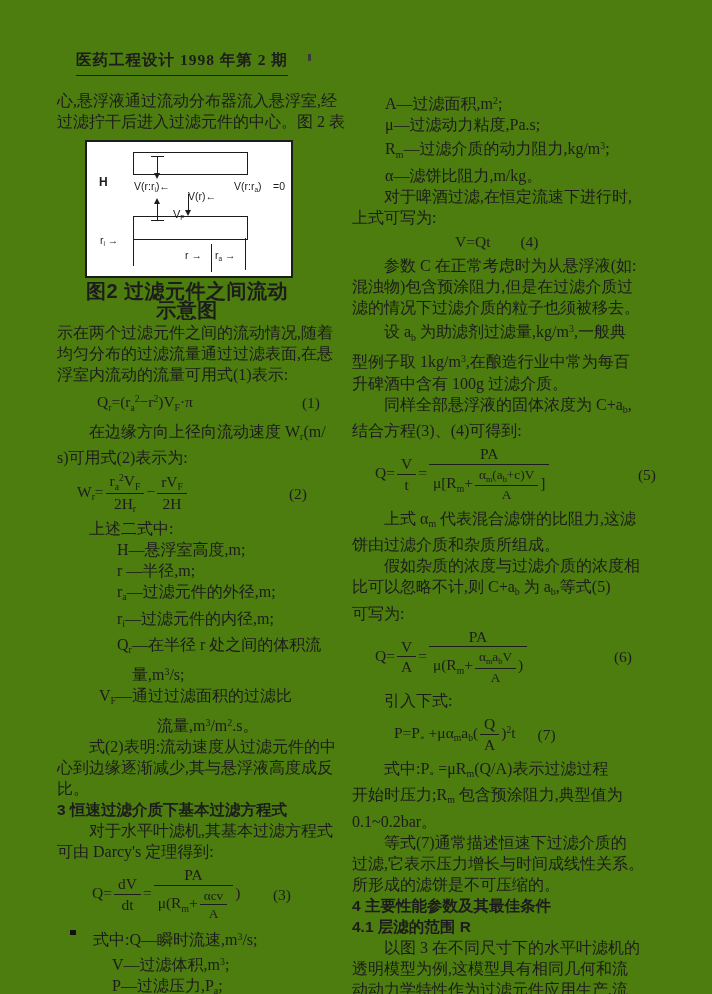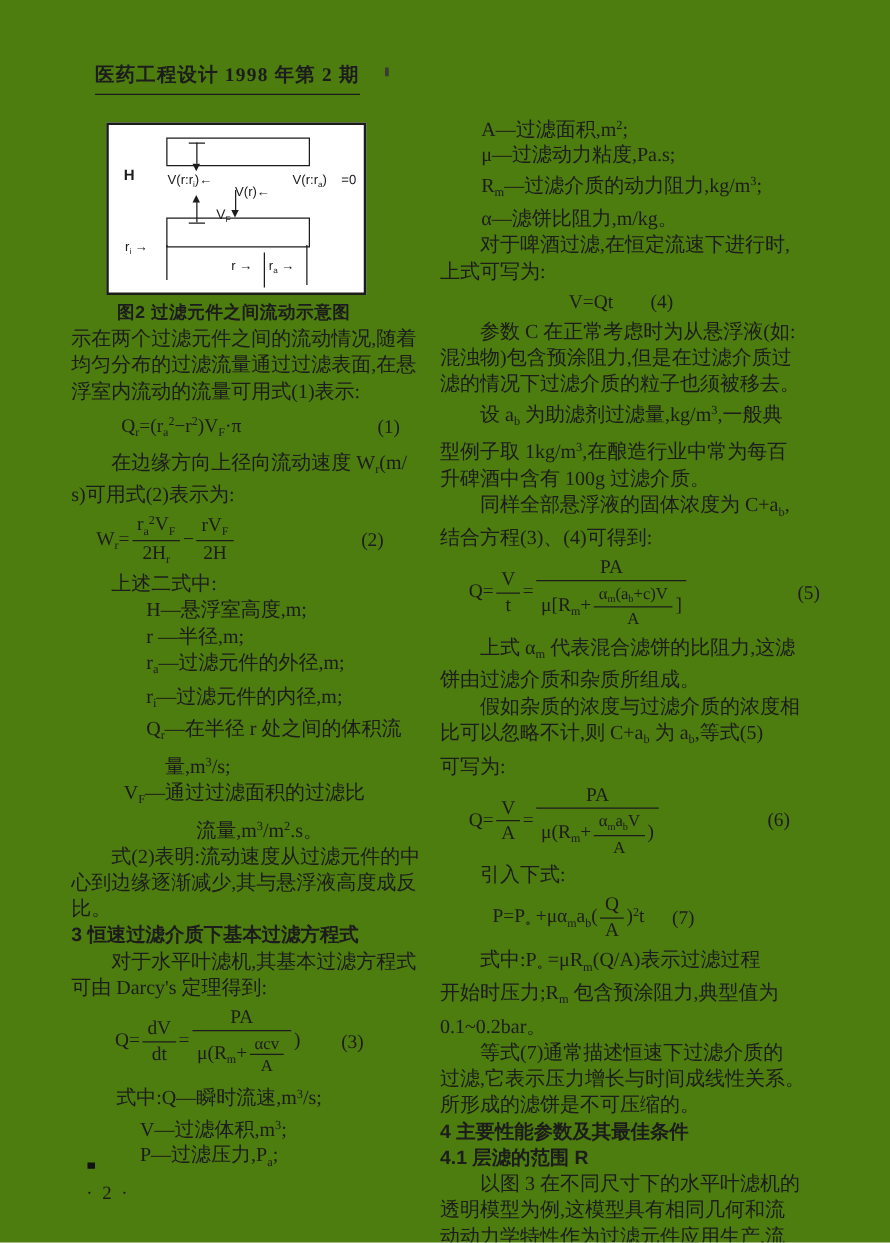--- a/index.html
+++ b/index.html
@@ -44,38 +44,42 @@
   .fl-v3{left:147px;top:39px;}
   .fl-v4{left:186px;top:39px;}
   .fl-vf{left:86px;top:67px;font-size:11px;}
   .fl-ri{left:13px;top:93px;}
   .fl-r{left:98px;top:108px;}
   .fl-ra{left:128px;top:108px;}
   .ln{position:absolute;background:#1c1c1c;}
   .tri{position:absolute;width:0;height:0;}
   .tri-d{border-left:3.5px solid transparent;border-right:3.5px solid transparent;border-top:6px solid #1c1c1c;}
   .tri-u{border-left:3.5px solid transparent;border-right:3.5px solid transparent;border-bottom:6px solid #1c1c1c;}
-  .fig-cap{width:204px;text-align:center;font-weight:bold;font-size:14px;margin-top:4px;
+  .fig-cap{width:204px;text-align:center;font-weight:bold;font-size:20px;margin-top:4px;
            font-family:"Liberation Sans","DejaVu Sans",sans-serif;letter-spacing:0.5px;line-height:19px;}
   .page-num{margin-top:4px;padding-left:12px;font-size:15px;letter-spacing:2px;}
   .speck{position:absolute;background:#3a3a3a;}
   .speck-a{left:308px;top:54px;width:3px;height:7px;}
   .speck-b{left:70px;top:930px;width:6px;height:5px;background:#111;}
 </style>
 </head>
 <body>
 
 <div class="page">
 
   <div class="header">医药工程设计 1998 年第 2 期</div>
   <div class="speck speck-a"></div>
   <div class="speck speck-b"></div>
 
   <div class="col col-left">
 
+    <div>
+        <div class="line">心,悬浮液通过流动分布器流入悬浮室,经</div>
+        <div class="line">过滤拧干后进入过滤元件的中心。图 2 表</div>
+      </div>
 
     <div class="fig-wrap">
       <div class="fig-box">
         <div class="plate plate-top"></div>
         <div class="plate plate-bot"></div>
 
         <span class="fl fl-h">H</span>
         <div class="ln" style="left:64px;top:14px;width:13px;height:1px"></div>
         <div class="ln" style="left:70px;top:14px;width:1px;height:17px"></div>
         <div class="tri tri-d" style="left:67px;top:31px"></div>

